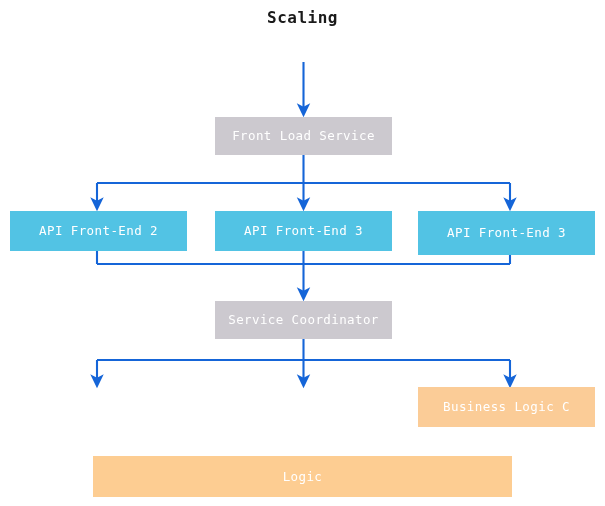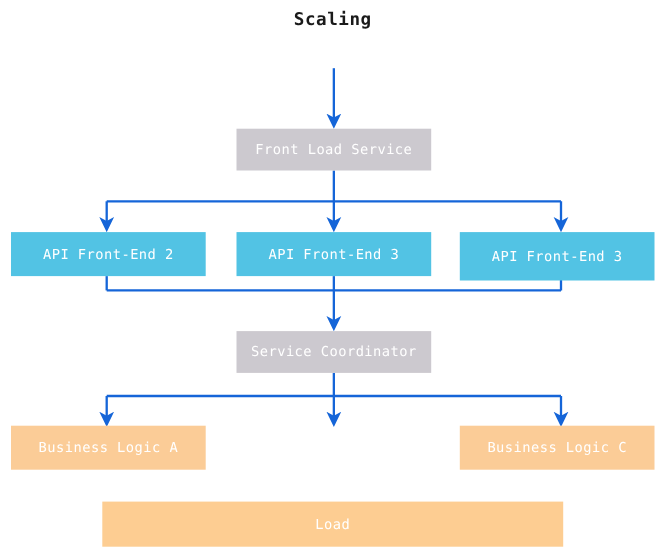--- a/index.html
+++ b/index.html
@@ -97,20 +97,19 @@
   <div class="node node-gray" style="left:215px; top:117px; width:177px; height:38px;">Front Load Service</div>
 
   <div class="node node-blue" style="left:10px; top:211px; width:177px; height:40px;">API Front-End 2</div>
 
   <div class="node node-blue" style="left:215px; top:211px; width:177px; height:40px;">API Front-End 3</div>
 
   <div class="node node-blue" style="left:418px; top:211px; width:177px; height:44px;">API Front-End 3</div>
 
   <div class="node node-gray" style="left:215px; top:301px; width:177px; height:38px;">Service Coordinator</div>
 
-  <div class="node node-orange" style="left:10px; top:387px; width:177px; height:40px;">Business Logic A</div>
 
 
   <div class="node node-orange" style="left:418px; top:387px; width:177px; height:40px;text-align:center;">Business Logic C</div>
 
-  <div class="node node-data" style="left:93px; top:456px; width:419px; height:41px;">Load</div>
+  <div class="node node-data" style="left:93px; top:456px; width:419px; height:41px;">Logic</div>
 
 </div>
 
 </body></html>

